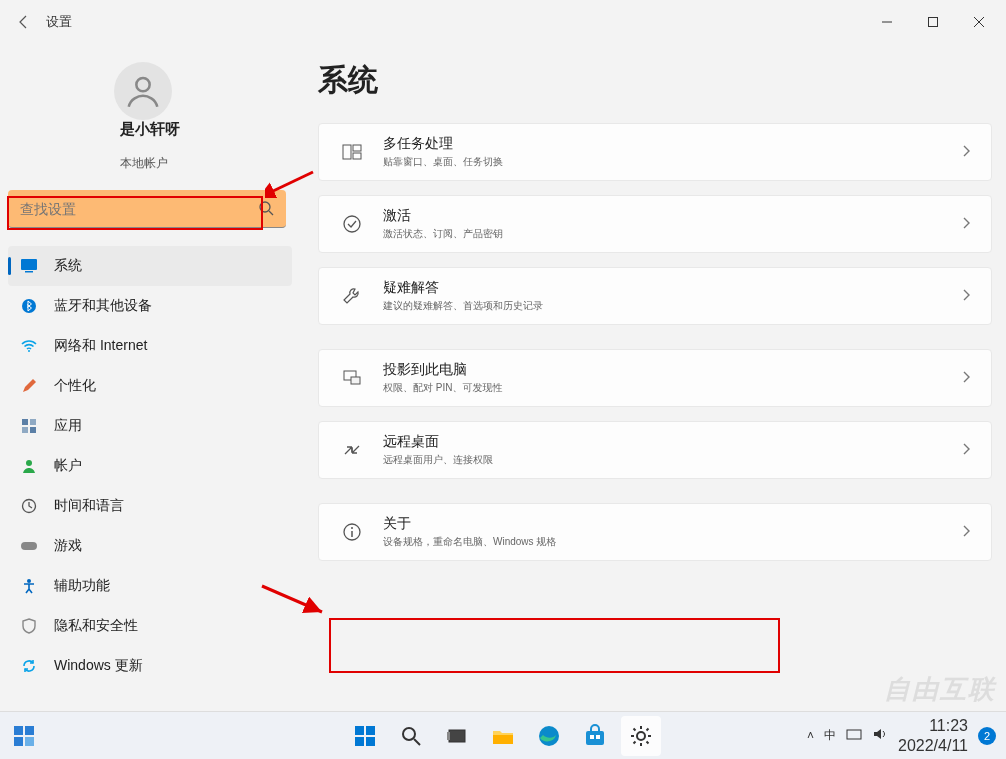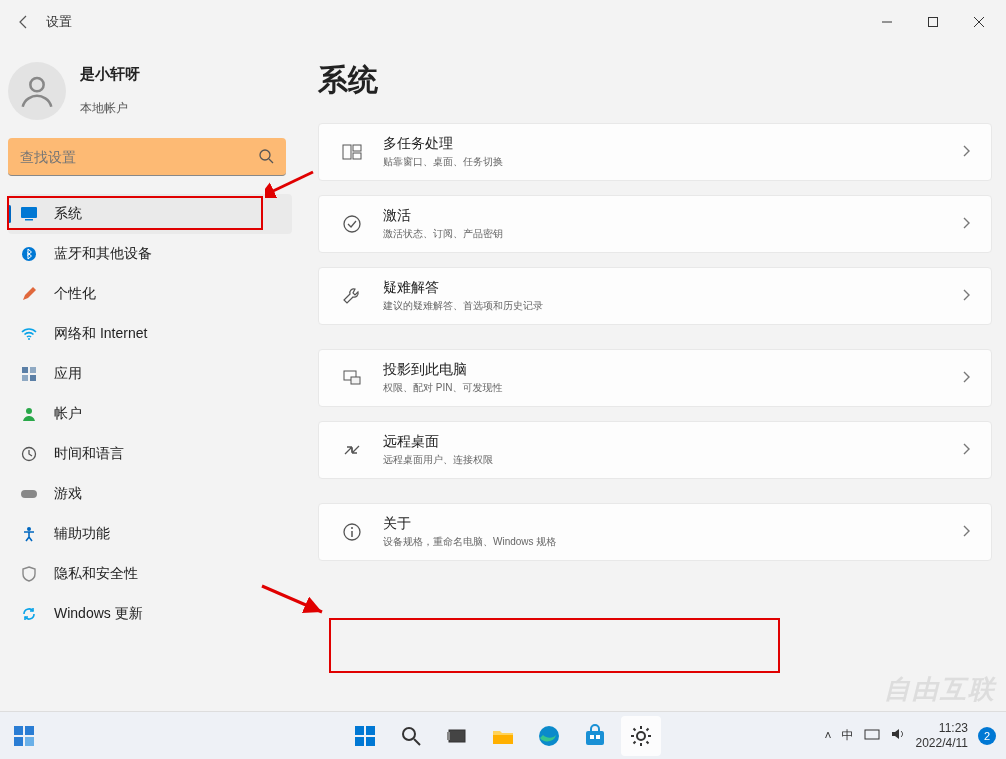--- a/index.html
+++ b/index.html
@@ -8,21 +8,21 @@
 
 .titlebar { height: 44px; display: flex; align-items: center; padding: 0 4px; }
 .titlebar .back { width: 40px; display:flex; align-items:center; justify-content:center; color:#555; }
 .titlebar .title { font-size: 13px; color:#333; margin-left: 2px; }
 .titlebar .spacer { flex: 1; }
 .wbtn { width: 46px; height: 32px; display:flex; align-items:center; justify-content:center; color:#333; }
 
 
 .container { display:flex; height: calc(100% - 44px - 48px); }
 .sidebar { width: 300px; padding: 10px 8px 0 8px; display:flex; flex-direction:column; }
-.user { display:flex; align-items:center; padding: 8px 0 18px 0; }
+.user { display:flex; align-items:center; padding: 8px 0 18px 0; flex-direction: column; }
 .avatar { width: 58px; height:58px; border-radius:50%; background:#e3e3e3; display:flex; align-items:center; justify-content:center; color:#777; margin-right:14px; }
 .user .name { font-size:15px; color:#222; font-weight:600;}
 .user .sub { font-size:12px; color:#555; margin-top:16px; }
 
 .searchbox { position:relative; margin: 0 6px 18px 0; }
 .searchbox input { width: 100%; height:38px; border:none; border-radius:4px; background:#fdba74; padding: 0 40px 0 12px; font-size:14px; color:#666; outline:none; border-bottom: 1px solid #888;}
 .searchbox .sicon { position:absolute; right:12px; top:10px; color:#555; }
 
 .navlist { display:flex; flex-direction:column; }
 .navitem { display:flex; align-items:center; height:40px; border-radius:4px; padding:0 10px; color:#222; font-size:14px; cursor:pointer; position:relative;}
@@ -42,21 +42,21 @@
 .card .ctext .ct { font-size:14px; color:#222; }
 .card .ctext .cs { font-size:10px; color:#666; margin-top:2px; }
 .card .chev { margin-left:auto; color:#777; }
 
 
 .taskbar { position:absolute; bottom:0; left:0; right:0; height:48px; background:#eef1f6; border-top:1px solid #ddd; display:flex; align-items:center; }
 .taskbar .center { position:absolute; left:50%; transform:translateX(-50%); display:flex; gap:6px; }
 .tbicon { width:40px; height:40px; display:flex; align-items:center; justify-content:center; border-radius:4px; }
 .tbicon.selected { background: rgba(255,255,255,0.8); }
 .taskbar .tray { margin-left:auto; display:flex; align-items:center; gap:10px; padding-right:10px; font-size:12px; color:#333;}
-.tray .clock { text-align:right; line-height:1.2; font-size:12px;}
+.tray .clock { text-align:right; line-height:1.2; font-size:16px;}
 .tray .notif { width:18px; height:18px; border-radius:50%; background:#0078d4; color:#fff; font-size:11px; display:flex; align-items:center; justify-content:center;}
 
 
 .arrow { position:absolute; z-index:11; }
 .arrow svg { display:block; }
 
 
 .watermark { position:absolute; right:10px; bottom:52px; font-size:26px; font-weight:700; color:rgba(180,180,180,0.35); font-style:italic; letter-spacing:2px; pointer-events:none;}
 </style>
 </head>
@@ -126,35 +126,35 @@
       <div class="navitem">
         <span class="nicon">
           <svg width="16" height="16" viewBox="0 0 16 16">
               <circle cx="8" cy="8" r="7" fill="#0078d4"></circle>
               <path d="M7 3v10l3.5-3L6 6.5M7 3l3.5 3L6 9.5" stroke="#fff" stroke-width="1" fill="none"></path>
             </svg>
         </span>
         <span>蓝牙和其他设备</span>
       </div>
       <div class="navitem">
-        <span class="nicon">
-          <svg width="18" height="18" viewBox="0 0 18 18">
-              <path d="M3 15l2-5 8-8 3 3-8 8z" fill="#e0683c"></path>
-            </svg>
-        </span>
-        <span>个性化</span>
-      </div>
-      <div class="navitem">
         <span class="nicon" style="color:#0aa3e8">
           <svg width="18" height="18" viewBox="0 0 18 18">
               <path d="M2 7c4-4 10-4 14 0M4.5 9.5c2.5-2.5 6.5-2.5 9 0M7 12c1-1 3-1 4 0" stroke="#0aa3e8" stroke-width="1.6" fill="none"></path>
               <circle cx="9" cy="14" r="1" fill="#0aa3e8"></circle>
             </svg>
         </span>
         <span>网络和 Internet</span>
+      </div>
+      <div class="navitem">
+        <span class="nicon">
+          <svg width="18" height="18" viewBox="0 0 18 18">
+              <path d="M3 15l2-5 8-8 3 3-8 8z" fill="#e0683c"></path>
+            </svg>
+        </span>
+        <span>个性化</span>
       </div>
       <div class="navitem">
         <span class="nicon">
           <svg width="16" height="16" viewBox="0 0 16 16">
               <rect x="1" y="1" width="6" height="6" fill="#5b7fa6"></rect>
               <rect x="9" y="1" width="6" height="6" fill="#8fa9c3"></rect>
               <rect x="1" y="9" width="6" height="6" fill="#8fa9c3"></rect>
               <rect x="9" y="9" width="6" height="6" fill="#5b7fa6"></rect>
             </svg>
         </span>

